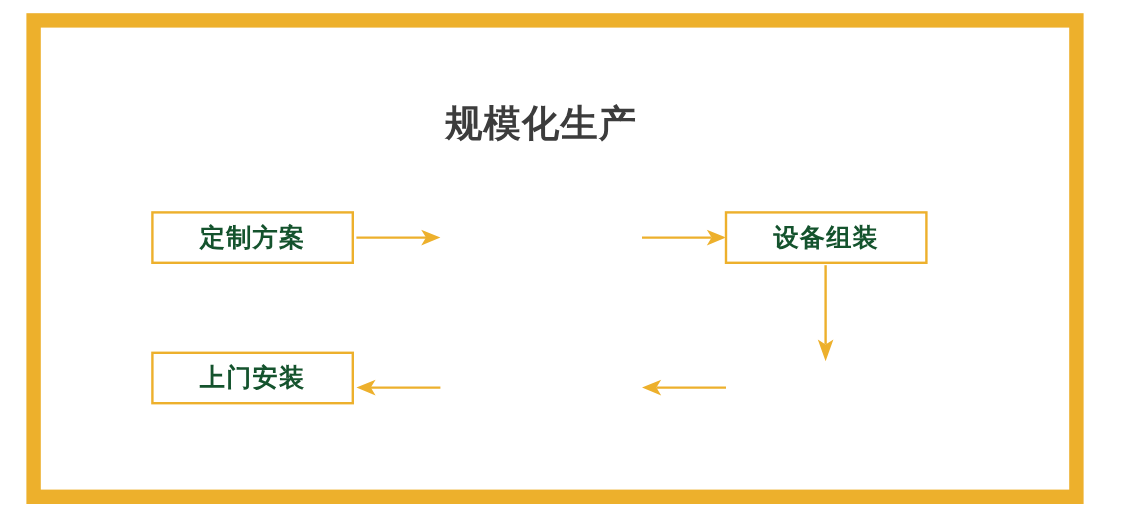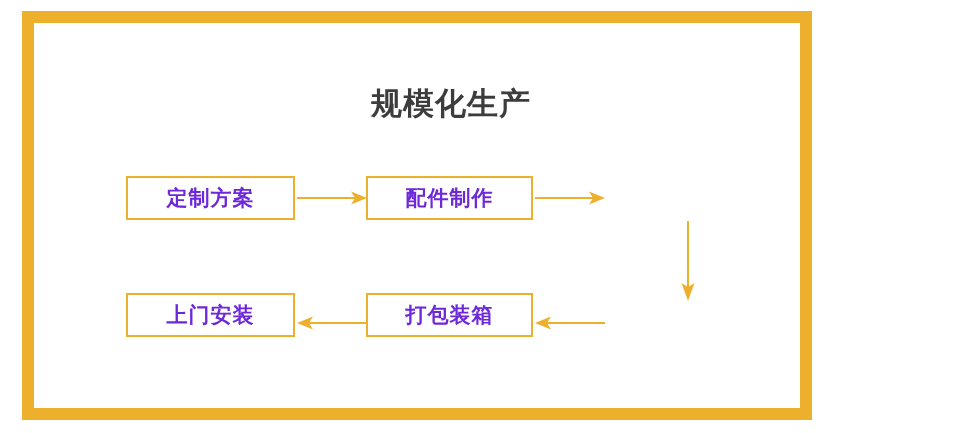--- a/index.html
+++ b/index.html
@@ -17,21 +17,21 @@
     height: 433px;
     background: #ffffff;
     overflow: hidden;
   }
 
   
   #outer-frame {
     position: absolute;
     left: 22px;
     top: 11px;
-    width: 790px;
+    width: 881px;
     height: 409px;
     box-sizing: border-box;
     border: 12px solid #edb02c;
     background: #ffffff;
   }
 
   
   #diagram-title {
     position: absolute;
     left: 34px;
@@ -50,21 +50,21 @@
   .node {
     position: absolute;
     box-sizing: border-box;
     border: 2px solid #edb02c;
     background: #ffffff;
     display: flex;
     align-items: center;
     justify-content: center;
     font-size: 21px;
     font-weight: bold;
-    color: #6d28d9;
+    color: #14532d;
     letter-spacing: 1px;
     white-space: nowrap;
   }
   .node-label {
     display: block;
   }
 
   .node.col1 { left: 92px;  width: 169px; }
   .node.col2 { left: 332px; width: 167px; }
   .node.col3 { left: 570px; width: 169px; }
@@ -98,53 +98,50 @@
       <span class="node-label">定制方案</span>
     </div>
 
     <div class="connector" id="arrow-1">
       <svg width="70" height="24" viewBox="0 0 70 24" xmlns="http://www.w3.org/2000/svg">
         <line x1="0" y1="12" x2="58" y2="12" stroke="#edb02c" stroke-width="2"></line>
         <path d="M 70 12 L 54 5.5 L 58 12 L 54 18.5 Z" fill="#edb02c"></path>
       </svg>
     </div>
 
-    <div class="node col2 row1">
-      <span class="node-label">配件制作</span>
-    </div>
 
     <div class="connector" id="arrow-2">
       <svg width="70" height="24" viewBox="0 0 70 24" xmlns="http://www.w3.org/2000/svg">
         <line x1="0" y1="12" x2="58" y2="12" stroke="#edb02c" stroke-width="2"></line>
         <path d="M 70 12 L 54 5.5 L 58 12 L 54 18.5 Z" fill="#edb02c"></path>
       </svg>
     </div>
 
+    <div class="node col3 row1">
+      <span class="node-label">设备组装</span>
+    </div>
 
     <div class="connector" id="arrow-3">
       <svg width="28" height="80" viewBox="0 0 28 80" xmlns="http://www.w3.org/2000/svg">
         <line x1="14" y1="0" x2="14" y2="66" stroke="#edb02c" stroke-width="2"></line>
         <path d="M 14 80 L 7.5 62 L 14 66 L 20.5 62 Z" fill="#edb02c"></path>
       </svg>
     </div>
 
     <div class="node col1 row2">
       <span class="node-label">上门安装</span>
     </div>
 
     <div class="connector" id="arrow-5">
       <svg width="70" height="24" viewBox="0 0 70 24" xmlns="http://www.w3.org/2000/svg">
         <line x1="70" y1="12" x2="12" y2="12" stroke="#edb02c" stroke-width="2"></line>
         <path d="M 0 12 L 16 5.5 L 12 12 L 16 18.5 Z" fill="#edb02c"></path>
       </svg>
     </div>
 
-    <div class="node col2 row2">
-      <span class="node-label">打包装箱</span>
-    </div>
 
     <div class="connector" id="arrow-4">
       <svg width="70" height="24" viewBox="0 0 70 24" xmlns="http://www.w3.org/2000/svg">
         <line x1="70" y1="12" x2="12" y2="12" stroke="#edb02c" stroke-width="2"></line>
         <path d="M 0 12 L 16 5.5 L 12 12 L 16 18.5 Z" fill="#edb02c"></path>
       </svg>
     </div>
 
 
   </div>

